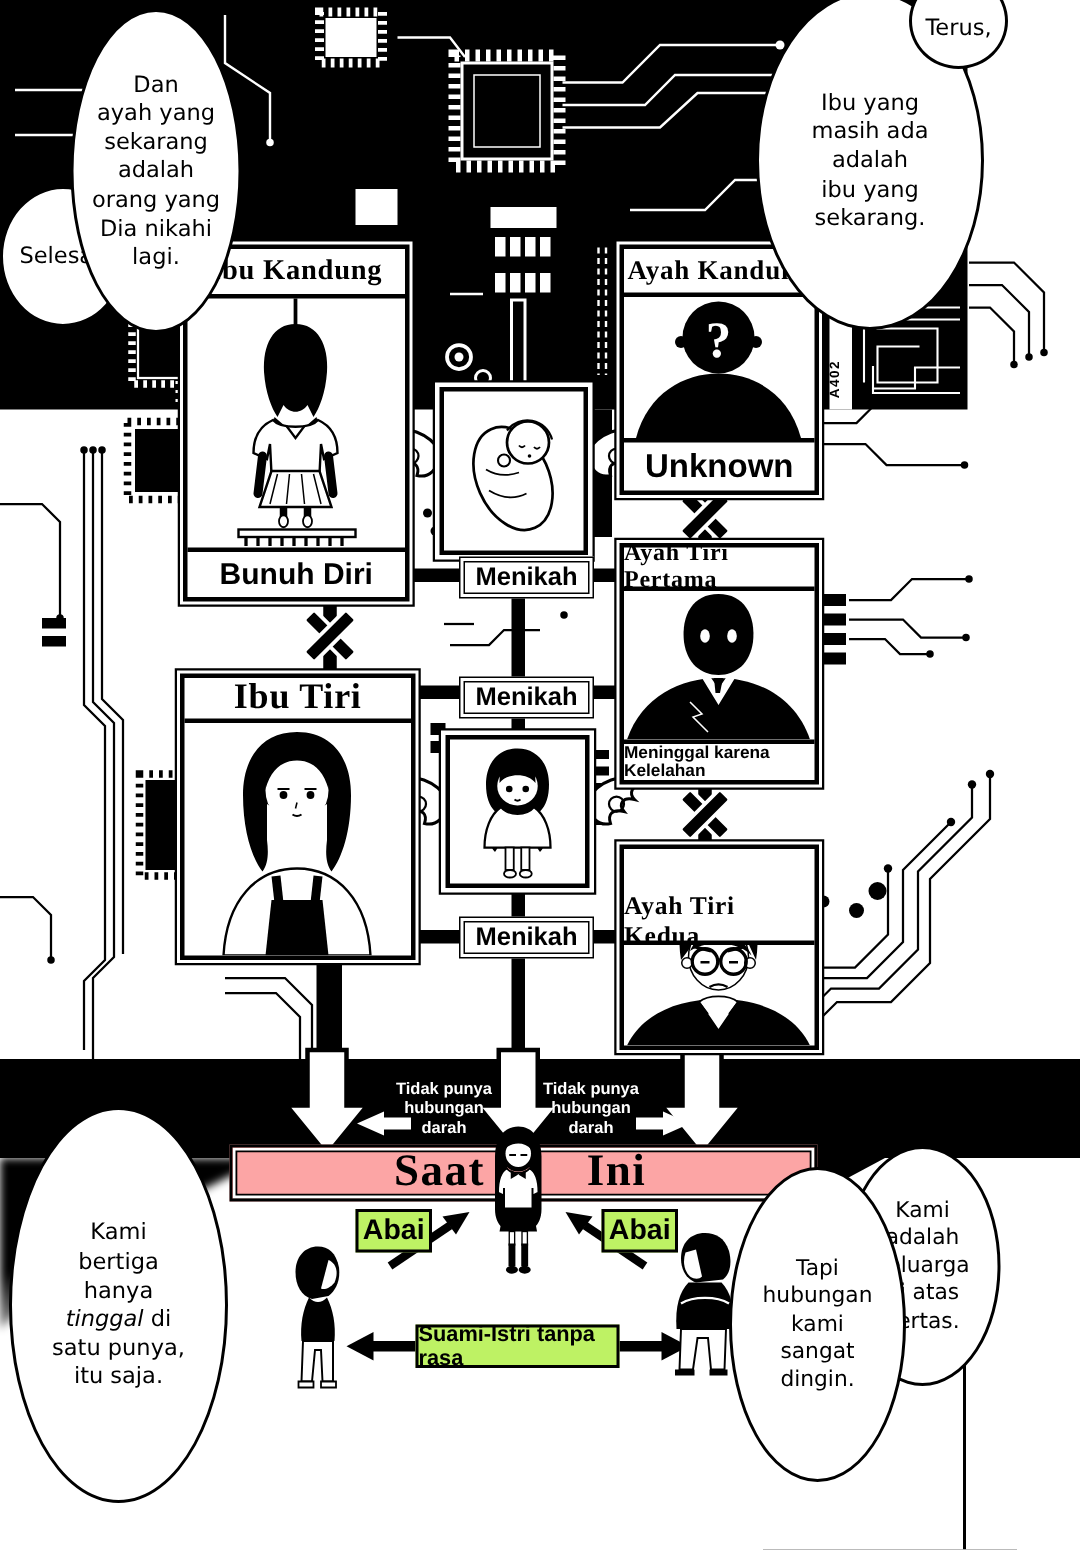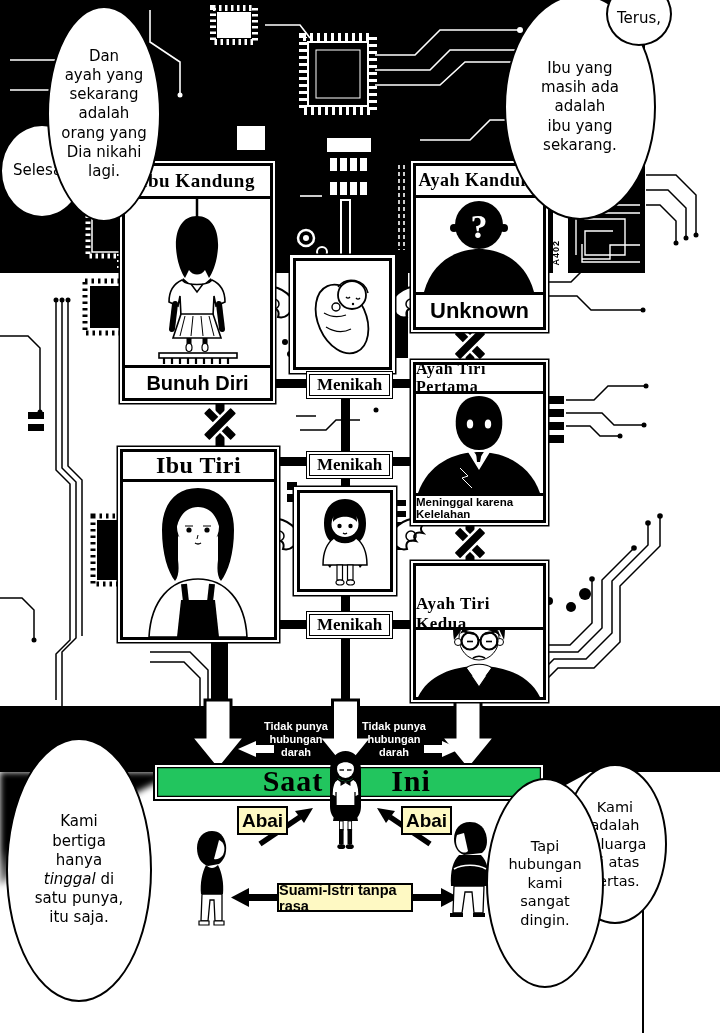--- a/index.html
+++ b/index.html
@@ -11,31 +11,31 @@
          display:flex;flex-direction:column;box-sizing:border-box;}
   .panel-header{border-bottom:3px solid #000;font-family:"Liberation Serif",serif;font-weight:bold;
          display:flex;align-items:center;justify-content:center;letter-spacing:.5px;}
   .panel-body{flex:1;display:flex;align-items:flex-end;justify-content:center;overflow:hidden;}
   .panel-caption{border-top:3px solid #000;font-family:"Liberation Sans",sans-serif;font-weight:bold;
          display:flex;align-items:center;justify-content:center;}
   .mini-panel{position:absolute;background:#fff;border:3px solid #000;
          box-shadow:0 0 0 3px #fff,0 0 0 4.5px #000;z-index:10;
          display:flex;align-items:flex-end;justify-content:center;box-sizing:border-box;}
   .marr{position:absolute;background:#fff;border:1.5px solid #000;padding:2px;z-index:12;}
-  .marr-in{border:1.5px solid #000;padding:0 7px;font-family:Liberation Serif, serif;
+  .marr-in{border:1.5px solid #000;padding:0 7px;font-family:Liberation Sans, sans-serif;
          font-weight:bold;font-size:17px;line-height:20px;}
   .bubble{position:absolute;background:#fff;border:2px solid #000;border-radius:50%;z-index:30;
          display:flex;align-items:center;justify-content:center;text-align:center;
          white-space:pre-line;font-size:15px;line-height:1.28;}
   .lbl-white{position:absolute;color:#fff;font-family:"Liberation Sans",sans-serif;font-weight:bold;
          font-size:11px;line-height:1.2;text-align:center;z-index:12;}
-  .boxlbl{position:absolute;background:#fef9c3;border:2px solid #000;z-index:12;
+  .boxlbl{position:absolute;background:#bef264;border:2px solid #000;z-index:12;
          font-family:"Liberation Sans",sans-serif;font-weight:bold;
          display:flex;align-items:center;justify-content:center;box-sizing:border-box;}
-  #saatbar{position:absolute;left:153px;top:763px;width:392px;height:38px;background:#22c55e;
+  #saatbar{position:absolute;left:153px;top:763px;width:392px;height:38px;background:#fca5a5;
          border:2.5px solid #000;box-shadow:inset 0 0 0 2px #fff,inset 0 0 0 3.2px #000;
          z-index:11;box-sizing:border-box;text-decoration:underline;}
   #saatbar span{position:absolute;top:-1px;font-family:"Liberation Serif",serif;font-weight:bold;
          font-size:30px;letter-spacing:1px;text-align:center;}
   .fig{position:absolute;z-index:20;}
   #watermark{position:absolute;left:551px;top:240px;font-family:"Liberation Sans",sans-serif;
          font-weight:bold;font-size:9px;letter-spacing:1px;writing-mode:vertical-rl;
          transform:rotate(180deg);z-index:5;}
   #brline{position:absolute;left:642px;top:898px;width:2px;height:135px;background:#000;z-index:6;}
 </style>

